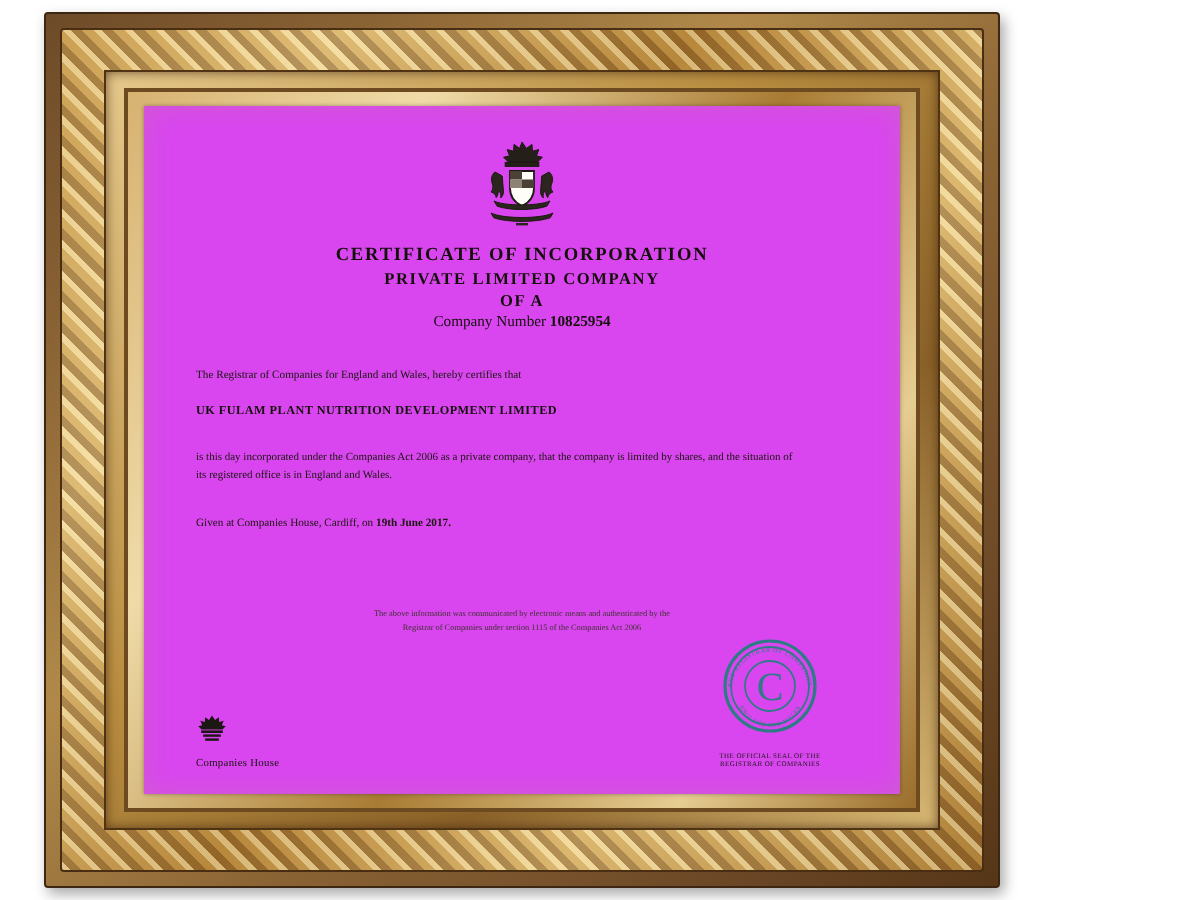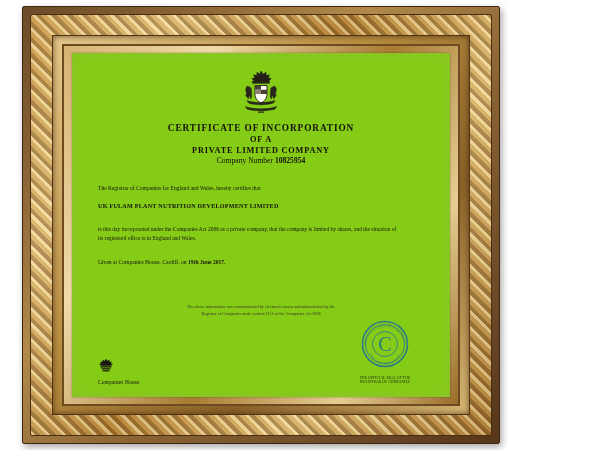--- a/index.html
+++ b/index.html
@@ -77,21 +77,21 @@
     background: linear-gradient(120deg, #d7b271 0%, #f0dba8 25%, #a87b33 55%, #e6cd92 80%, #9a6d2b 100%);
   }
 
   
   .paper {
     position: absolute;
     left: 72px;
     top: 53px;
     width: 378px;
     height: 344px;
-    background: #84cc16;
+    background: #d946ef;
     box-sizing: border-box;
     box-shadow: inset 0 0 14px rgba(180,160,120,0.25), 0 0 2px rgba(0,0,0,0.35);
     padding: 10px 26px 8px 26px;
     overflow: hidden;
   }
 
   
   .crest {
     width: 100%;
     text-align: center;
@@ -222,22 +222,22 @@
 
           <path d="M8 31.5c5 2.6 22 2.6 28 0l-1.6 2.6c-6.6 2.2-18.6 2.2-24.8 0z" fill="#2a251d"></path>
           <path d="M6.5 37.5c6 3 25 3 31 0l-1.4 2.4c-6.6 2.4-21.6 2.4-28.2 0z" fill="#2a251d"></path>
           <rect x="19" y="42.5" width="6" height="1.2" fill="#2a251d" stroke="none"></rect>
         </g>
       </svg>
     </div>
 
     <div class="title-block">
       <div class="title-main">CERTIFICATE OF INCORPORATION</div>
+      <div class="title-sub">PRIVATE LIMITED COMPANY</div>
       <div class="title-sub">OF A</div>
-      <div class="title-sub">PRIVATE LIMITED COMPANY</div>
     </div>
 
     <div class="company-number">
       <span>Company Number</span>
       <b>10825954</b>
     </div>
 
     <div class="body-text">The Registrar of Companies for England and Wales, hereby certifies that</div>
 
     <div class="company-name">UK FULAM PLANT NUTRITION DEVELOPMENT LIMITED</div>

